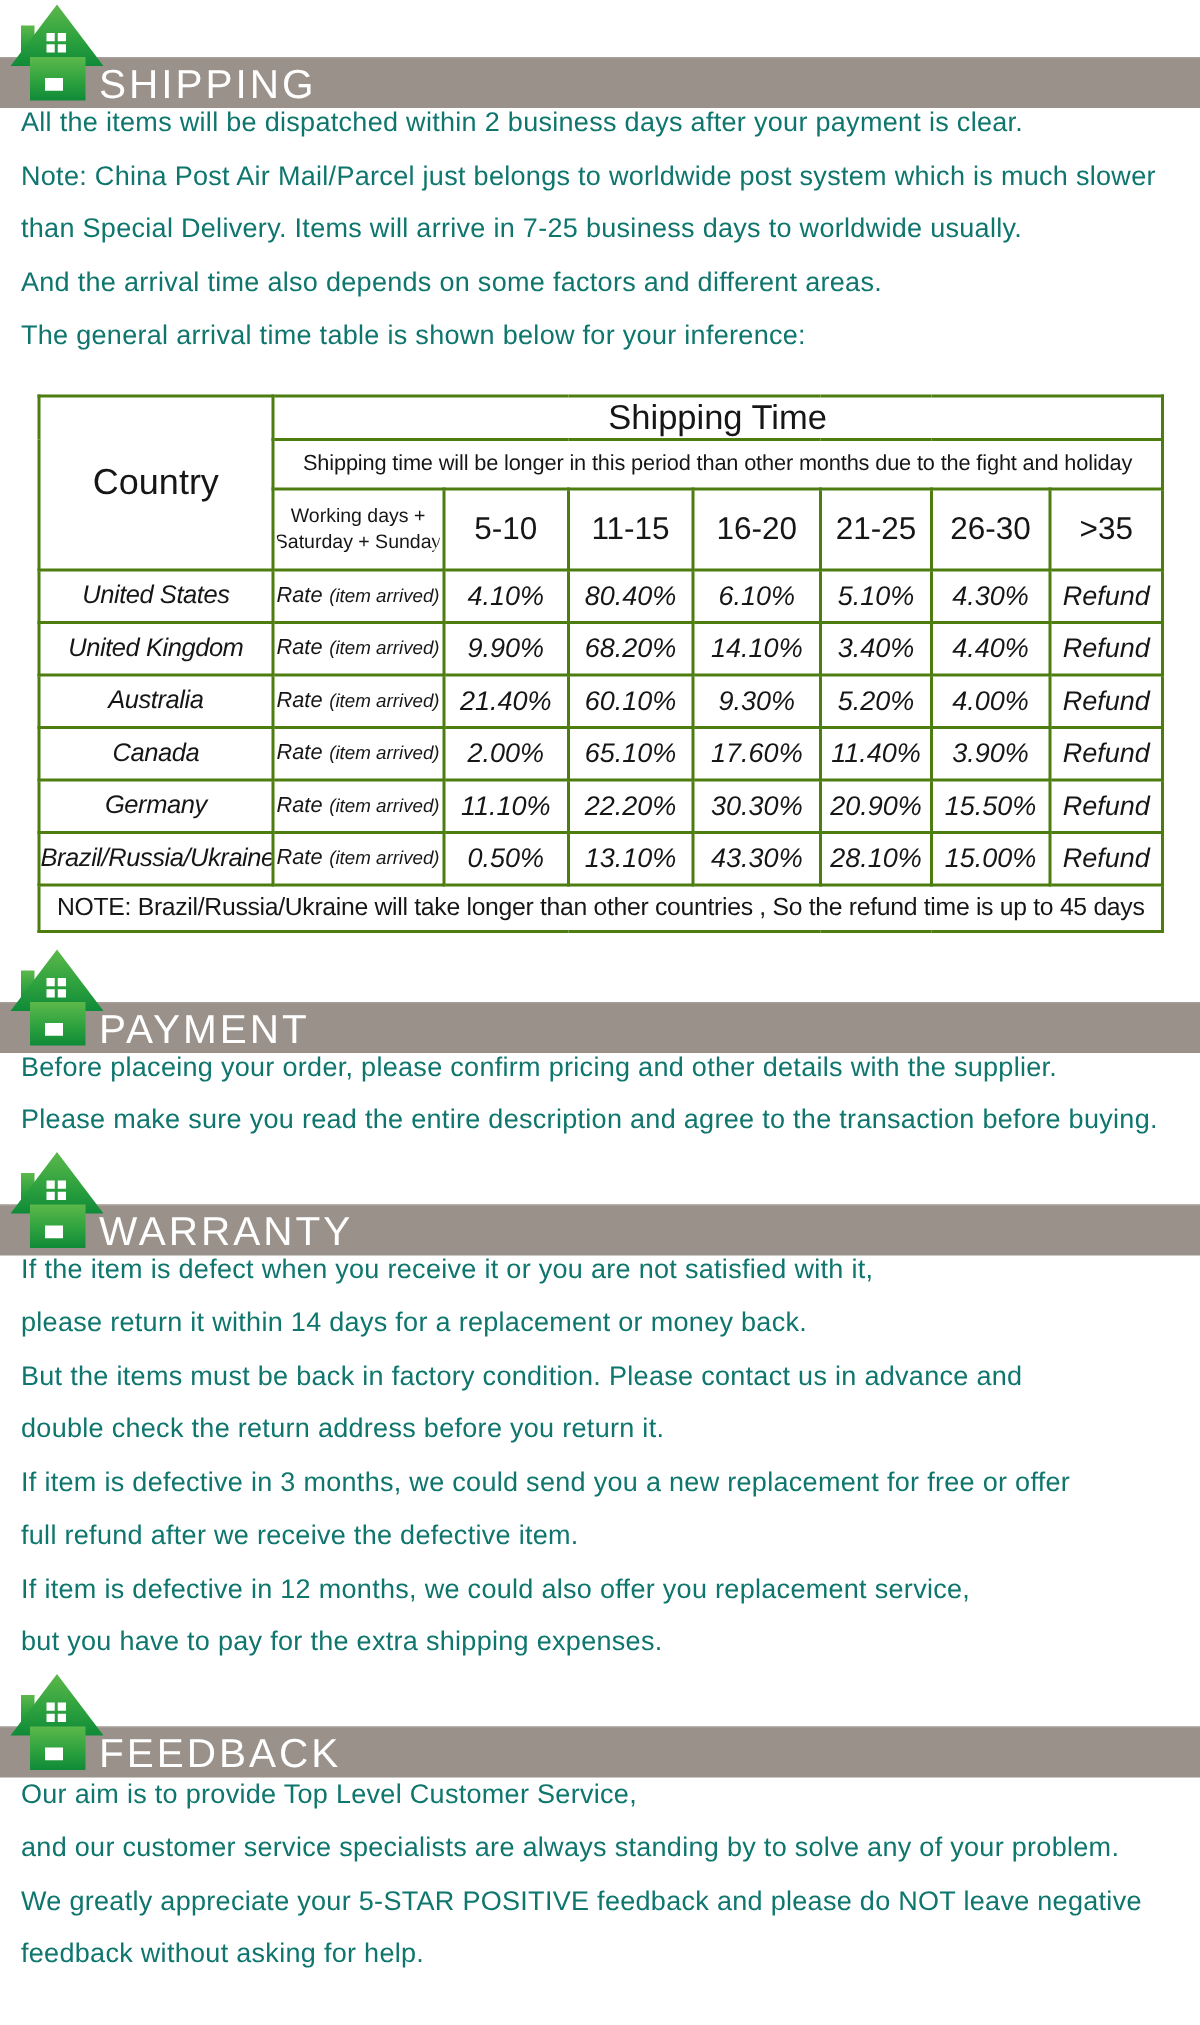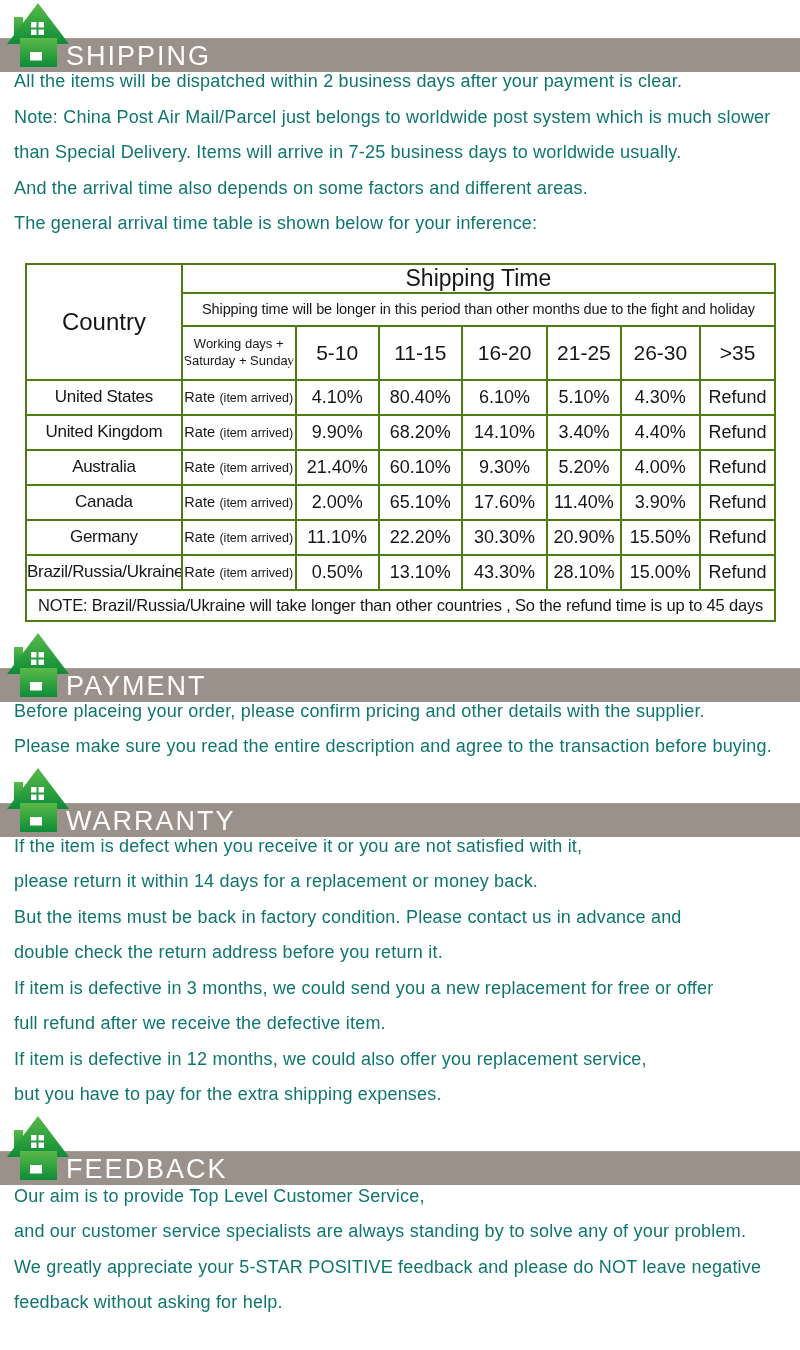--- a/index.html
+++ b/index.html
@@ -41,21 +41,21 @@
     color: #161616;
   }
   table.ship td {
     border: 2px solid #4d7c0f;
     text-align: center; vertical-align: middle;
     padding: 0; overflow: hidden;
   }
   .r-main  { height: 28px; }
   .r-sub   { height: 33px; }
   .r-wd    { height: 54px; }
-  .r-data  { height: 35px; }
+  .r-data  { height: 35px; font-style: italic; }
   .r-note  { height: 31px; }
   .main-head    { font-size: 23px; }
   .sub-head     { font-size: 14.5px; letter-spacing: -0.1px; }
   .country-head { font-size: 24px; }
   .wd-head      { font-size: 13px; line-height: 1.3; padding: 0 6px; border-radius: 27px; }
   .range        { font-size: 21px; }
   .country      { font-size: 17px; letter-spacing: -0.3px; white-space: nowrap; }
   .rate-cell    { white-space: nowrap; }
   .rate-main    { font-size: 14.5px; }
   .rate-sub     { font-size: 12.5px; }

